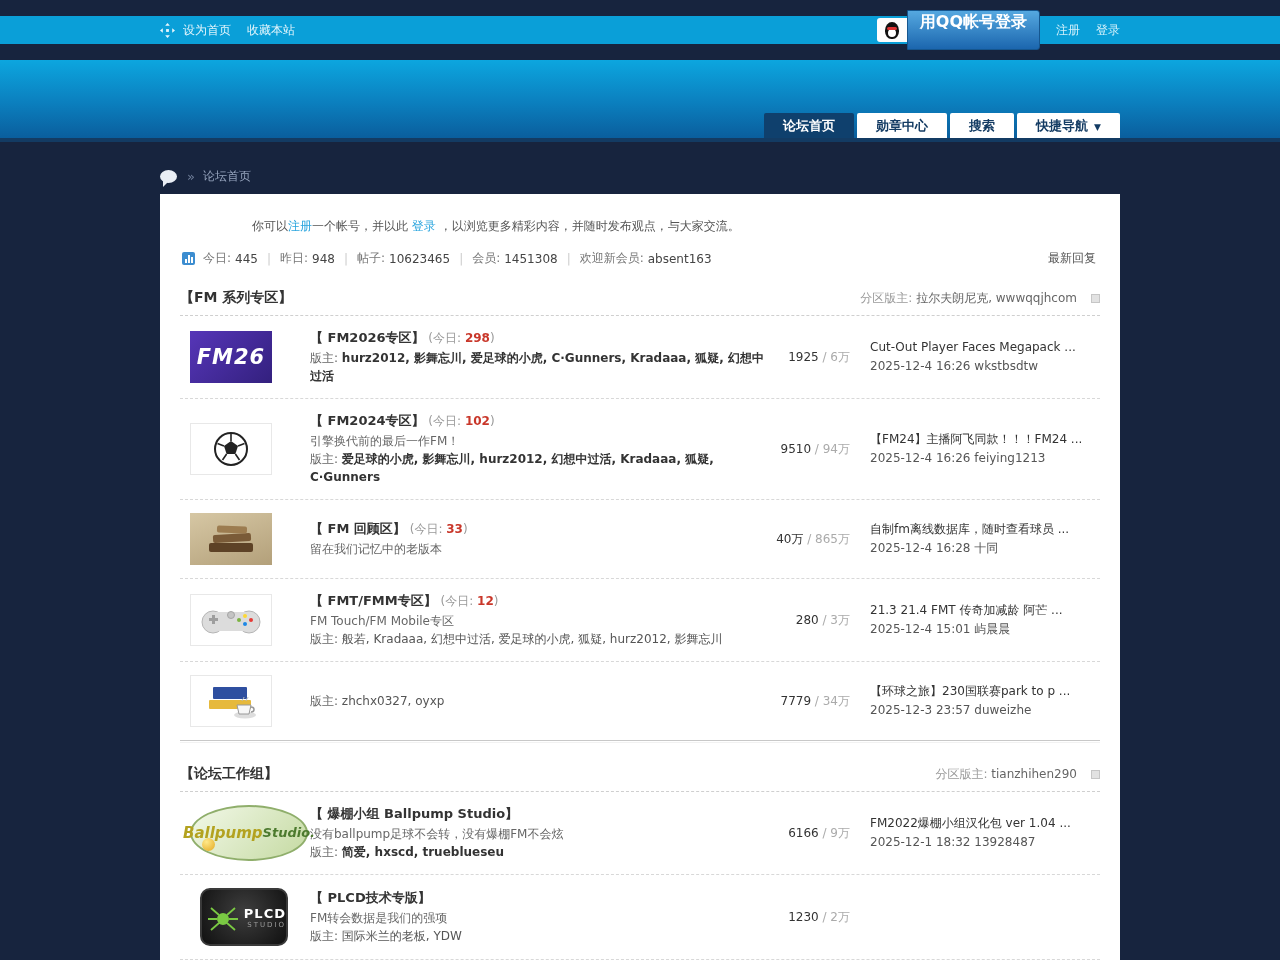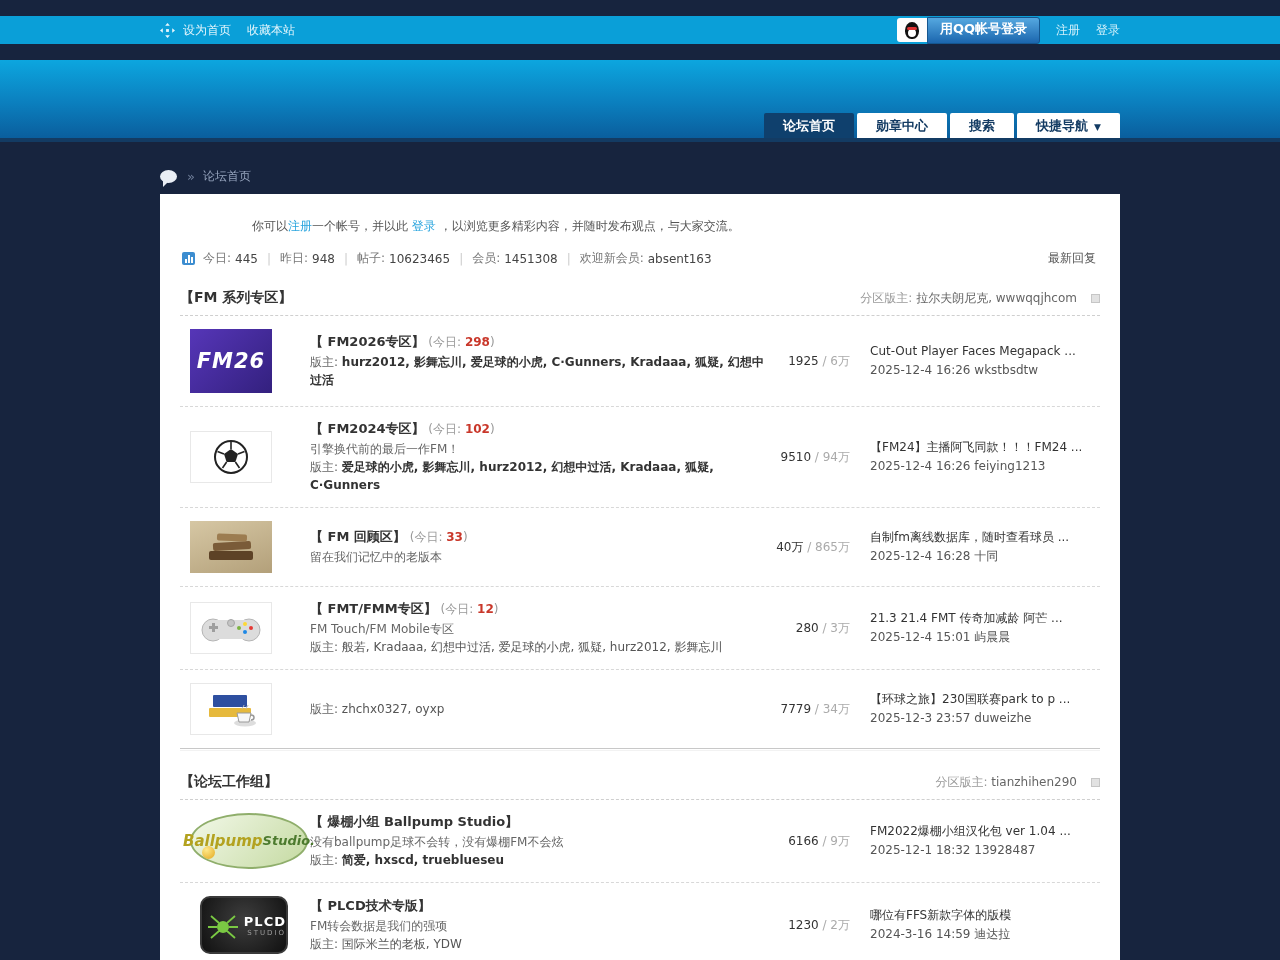--- a/index.html
+++ b/index.html
@@ -11,21 +11,21 @@
   
   .topbar { height:28px; background:#0A9FD8; }
   .topbar .inner { display:flex; align-items:center; color:#E2F5FC; }
   .tb-icon { width:15px; height:15px; margin-right:8px; }
   .tb-link { color:#E2F5FC; margin-right:16px; font-size:12px; }
   .tb-right { margin-left:auto; display:flex; align-items:center; }
   .qq-box { width:30px; height:24px; background:#FDFDFD; border-radius:3px 0 0 3px; display:flex; align-items:center; justify-content:center; }
   .penguin { width:14px; height:17px; background:#111; border-radius:50% 50% 45% 45%; position:relative; }
   .penguin::before { content:""; position:absolute; left:3px; top:7px; width:8px; height:8px; background:#fff; border-radius:50%; }
   .penguin::after { content:""; position:absolute; left:2px; top:5px; width:10px; height:3px; background:#D33; border-radius:2px; }
-  .qq-btn { height:27px; line-height:22px; padding:0 12px; background:linear-gradient(#55A8E0,#1B66AE); border:1px solid #15568F; border-radius:0 3px 3px 0; color:#fff; font-size:13px; font-weight:bold; }
+  .qq-btn { height:40px; line-height:22px; padding:0 12px; background:linear-gradient(#55A8E0,#1B66AE); border:1px solid #15568F; border-radius:0 3px 3px 0; color:#fff; font-size:16px; font-weight:bold; }
   .tb-auth { color:#CFEFFA; margin-left:16px; font-size:12px; }
 
   
   .header { height:82px; background:linear-gradient(180deg,#0CA6DF 0%,#0B7FBE 55%,#0A5E9D 100%); border-bottom:4px solid #133B63; }
   .logo { position:absolute; left:0; top:8px; display:flex; align-items:center; }
   .logo-ball { width:56px; height:56px; border-radius:50%; background:radial-gradient(circle at 35% 30%,#FFEE9C,#F3BC31 60%,#BD7D12); display:flex; align-items:center; justify-content:center; color:#5A3C00; font-weight:bold; font-style:italic; font-size:16px; position:relative; box-shadow:2px 4px 5px rgba(0,0,0,.35); }
   .logo-ball::before { content:""; position:absolute; right:-8px; top:-4px; width:18px; height:12px; background:#111; clip-path:polygon(0 60%,100% 0,100% 100%); transform:rotate(-18deg); }
   .logo-ball::after { content:""; position:absolute; left:-12px; top:2px; width:10px; height:2px; background:#111; box-shadow:4px -7px 0 #111, -2px 9px 0 #111; transform:rotate(32deg); }
   .logo-text { margin-left:30px; color:#fff; }
   .site-name { font-size:29px; font-weight:bold; letter-spacing:9px; text-shadow:1px 2px 2px rgba(0,0,0,.3); }
@@ -76,21 +76,21 @@
   .fmods a.bold { font-weight:bold; color:#333; }
   .fs { width:80px; flex:none; text-align:right; color:#333; }
   .fs .g { color:#AAA; }
   .fl { width:230px; flex:none; margin-left:20px; line-height:19px; }
   .flt { color:#333; display:block; white-space:nowrap; overflow:hidden; }
   .flm { color:#555; }
   .flm a { color:#555; }
 
   
   .ficon { display:block; }
-  .icon-fm26 { width:82px; height:64px; margin-left:10px; background:linear-gradient(135deg,#5636B8,#33207E); color:#fff; font-weight:bold; font-style:italic; font-size:21px; display:flex; align-items:center; justify-content:center; letter-spacing:1px; }
+  .icon-fm26 { width:82px; height:52px; margin-left:10px; background:linear-gradient(135deg,#5636B8,#33207E); color:#fff; font-weight:bold; font-style:italic; font-size:21px; display:flex; align-items:center; justify-content:center; letter-spacing:1px; }
   .icon-box { width:82px; height:52px; margin-left:10px; background:#fff; border:1px solid #E8E8E8; display:flex; align-items:center; justify-content:center; }
   .icon-books { background:linear-gradient(160deg,#D6C7A4,#B3A07A); border:none; }
   .icon-oval { width:118px; height:56px; margin-left:10px; border-radius:50%; background:linear-gradient(135deg,#F2F8E8,#C5DAA2); border:2px solid #8FAE6B; display:flex; flex-direction:row; align-items:center; justify-content:center; position:relative; }
   .icon-oval .bp1 { font-style:italic; font-weight:bold; font-size:15px; color:#B3A21F; line-height:15px; }
   .icon-oval .bp2 { font-style:italic; font-weight:bold; font-size:13px; color:#4C7A2E; line-height:14px; }
   .icon-oval::before { content:""; position:absolute; left:10px; bottom:8px; width:13px; height:13px; border-radius:50%; background:radial-gradient(circle at 35% 30%,#FFE98A,#E3A81F); }
   .icon-plcd { width:88px; height:58px; margin-left:20px; border-radius:10px; background:radial-gradient(circle at 50% 40%,#3E3E3E,#101010); border:2px solid #3A3A3A; display:flex; align-items:center; justify-content:flex-end; position:relative; }
   .icon-plcd .pl1 { color:#fff; font-weight:bold; font-size:13px; letter-spacing:1px; display:block; text-align:right; }
   .icon-plcd .pl2 { color:#9C9C9C; font-size:7px; letter-spacing:2px; display:block; text-align:right; }
   .icon-round { width:78px; height:78px; margin-left:25px; border-radius:50%; background:radial-gradient(circle,#FAF7EC 55%,#E4E0D0); border:3px solid #6E6E62; }
@@ -336,24 +336,20 @@
               <span class="pl2">STUDIO</span>
             </span>
       </a>
         </div>
       <div class="fd">
         <div class="ft-line"><a class="ft">【 PLCD技术专版】</a></div>
         <div>FM转会数据是我们的强项</div>
         <div class="fmods"><span>版主: </span><a>国际米兰的老板, YDW</a></div>
       </div>
       <div class="fs"><span>1230</span><span class="g"> / </span><span class="g">2万</span></div>
-      <div class="fl">
-        <a class="flt">哪位有FFS新款字体的版模</a>
-        <div class="flm"><span>2024-3-16 14:59</span> <a>迪达拉</a></div>
-      </div>
     </div>
 
     <div class="frow last">
       <div class="fi-cell">
           <a class="ficon icon-round"></a>
         </div>
       <div class="fd"></div>
       <div class="fs"></div>
       <div class="fl"></div>
     </div>

